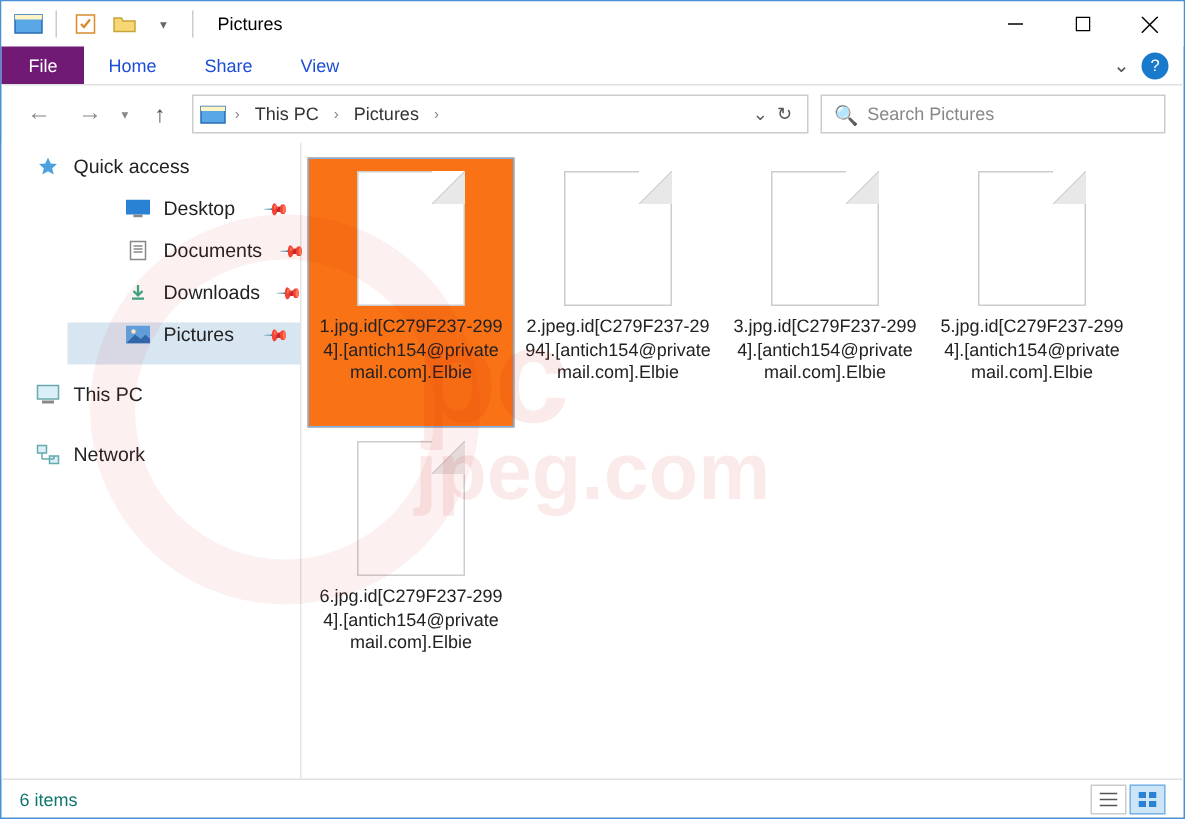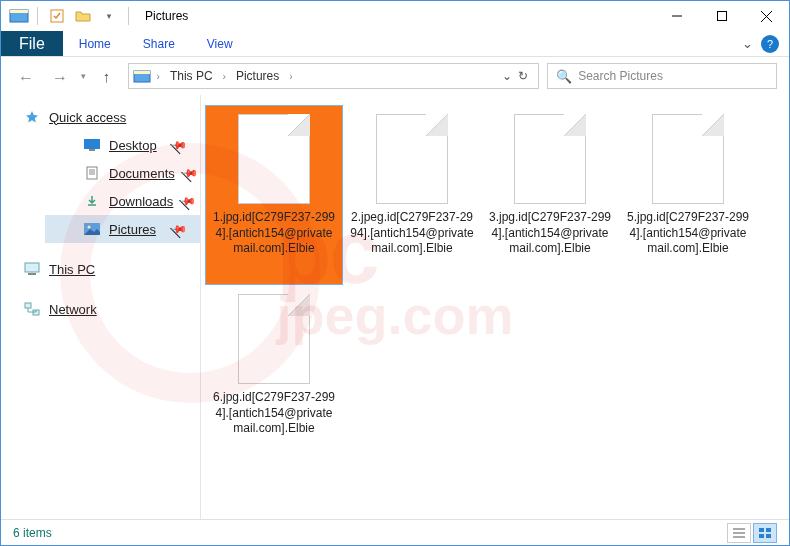--- a/index.html
+++ b/index.html
@@ -11,21 +11,21 @@
 .titlebar-left { display: flex; align-items: center; gap: 4px; padding-left: 8px; }
 .sys-icon { width: 20px; height: 16px; }
 .qat-sep { width: 1px; height: 18px; background: #ccc; margin: 0 4px; }
 .qat-btn { width: 22px; height: 22px; display: flex; align-items: center; justify-content: center; }
 .titlebar-title { margin-left: 8px; font-size: 12px; color: #000; }
 .titlebar-right { margin-left: auto; display: flex; }
 .win-btn { width: 45px; height: 30px; display: flex; align-items: center; justify-content: center; }
 
 
 .ribbon { height: 26px; display: flex; align-items: stretch; border-bottom: 1px solid #e1e1e1; }
-.file-tab { background: #0c4a6e; color: #fff; font-size: 16px; padding: 0 18px; display: flex; align-items: center; }
+.file-tab { background: #701a75; color: #fff; font-size: 12px; padding: 0 18px; display: flex; align-items: center; }
 .tab { font-size: 12px; color: #1d4ed8; padding: 0 16px; display: flex; align-items: center; }
 .ribbon-right { margin-left: auto; display: flex; align-items: center; gap: 8px; padding-right: 10px; }
 .ribbon-ctrl { font-size: 13px; color: #555; }
 .help-btn { width: 18px; height: 18px; border-radius: 50%; background: #1979ca; color: #fff; font-size: 11px; display: flex; align-items: center; justify-content: center; }
 
 
 .navbar { height: 38px; display: flex; align-items: center; padding: 0 12px; gap: 8px; }
 .nav-arrow { width: 26px; height: 26px; display: flex; align-items: center; justify-content: center; color: #888; font-size: 16px; }
 .nav-drop { font-size: 9px; color: #888; }
 .up-btn { width: 26px; height: 26px; display: flex; align-items: center; justify-content: center; color: #555; font-size: 15px; }
@@ -35,21 +35,21 @@
 .crumb-sep { font-size: 10px; color: #888; padding: 0 2px; }
 .addr-right { margin-left: auto; display: flex; align-items: center; gap: 6px; padding-right: 6px; }
 .addr-btn { color: #555; font-size: 12px; }
 .searchbox { width: 230px; height: 26px; border: 1px solid #ccc; display: flex; align-items: center; padding: 0 8px; gap: 6px; }
 .search-icon { color: #888; font-size: 13px; }
 .search-text { font-size: 12px; color: #888; }
 
 
 .body { flex: 1; display: flex; overflow: hidden; }
 .sidebar { width: 200px; border-right: 1px solid #e5e5e5; padding: 8px 0; background: #fff; }
-.side-item { height: 28px; display: flex; align-items: center; padding-left: 22px; gap: 8px; font-size: 13px; color: #222; position: relative; text-decoration: underline; }
+.side-item { height: 28px; display: flex; padding-left: 22px; gap: 8px; font-size: 13px; color: #222; position: relative; }
 .side-item.indent { padding-left: 38px; margin-left: 44px; }
 .side-item.selected { background: #d8e6f2; }
 .side-spacer { height: 12px; }
 .pin-icon { margin-left: auto; margin-right: 14px; color: #888; font-size: 11px; transform: rotate(45deg); }
 .side-icon { width: 18px; height: 16px; display: flex; align-items: center; justify-content: center; flex-shrink: 0; }
 
 
 .content { flex: 1; display: flex; flex-wrap: wrap; align-content: flex-start; padding: 10px 4px; gap: 0; overflow: auto; }
 .file-item { width: 138px; height: 180px; display: flex; flex-direction: column; align-items: center; padding: 8px 6px; border: 1px solid transparent; }
 .file-item.selected { border: 1px solid #7bb3e8; background: #f97316; }

